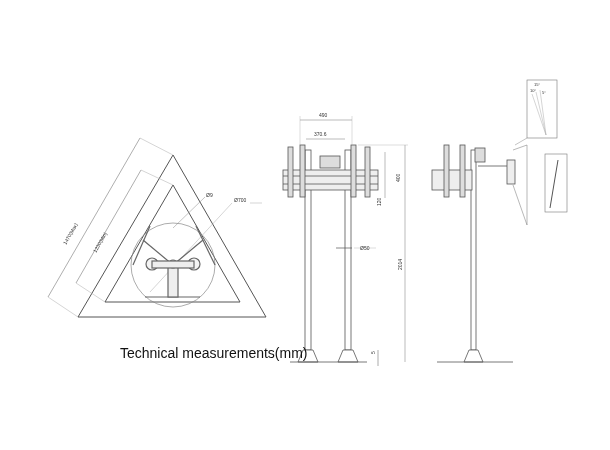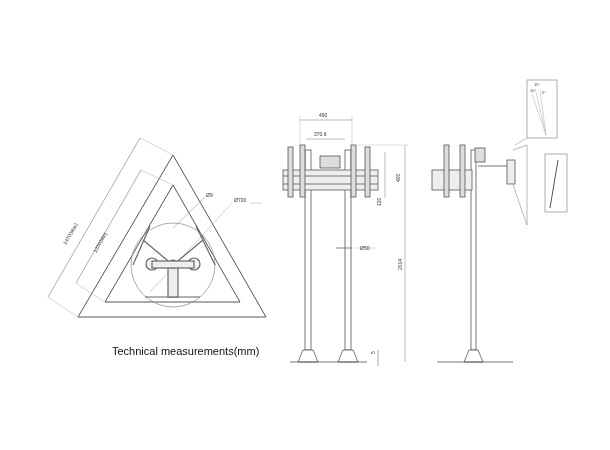--- a/index.html
+++ b/index.html
@@ -1,18 +1,18 @@
 <!DOCTYPE html>
 <html><head>
 <meta charset="utf-8">
 <style>
   html, body { margin: 0; padding: 0; background: #ffffff; }
   body { width: 610px; height: 450px; overflow: hidden; position: relative; font-family: "Liberation Sans", sans-serif; }
   #canvas { position: absolute; left: 0; top: 0; width: 610px; height: 450px; }
-  .caption { position: absolute; left: 112px; top: 345px; font-size: 11px; color: #111; font-family: "Liberation Sans", sans-serif; }
+  .caption { position: absolute; left: 120px; top: 345px; font-size: 14px; color: #111; font-family: "Liberation Sans", sans-serif; }
   svg text { font-family: "Liberation Sans", sans-serif; fill: #333; }
 </style>
 </head>
 <body>
 
 <svg id="canvas" width="610" height="450" viewBox="0 0 610 450" xmlns="http://www.w3.org/2000/svg">
 
   <g stroke="#555" fill="none" stroke-width="1">
     <polygon points="173,155 78,317 266,317"></polygon>
     <polygon points="173,185 105,302 240,302"></polygon>

